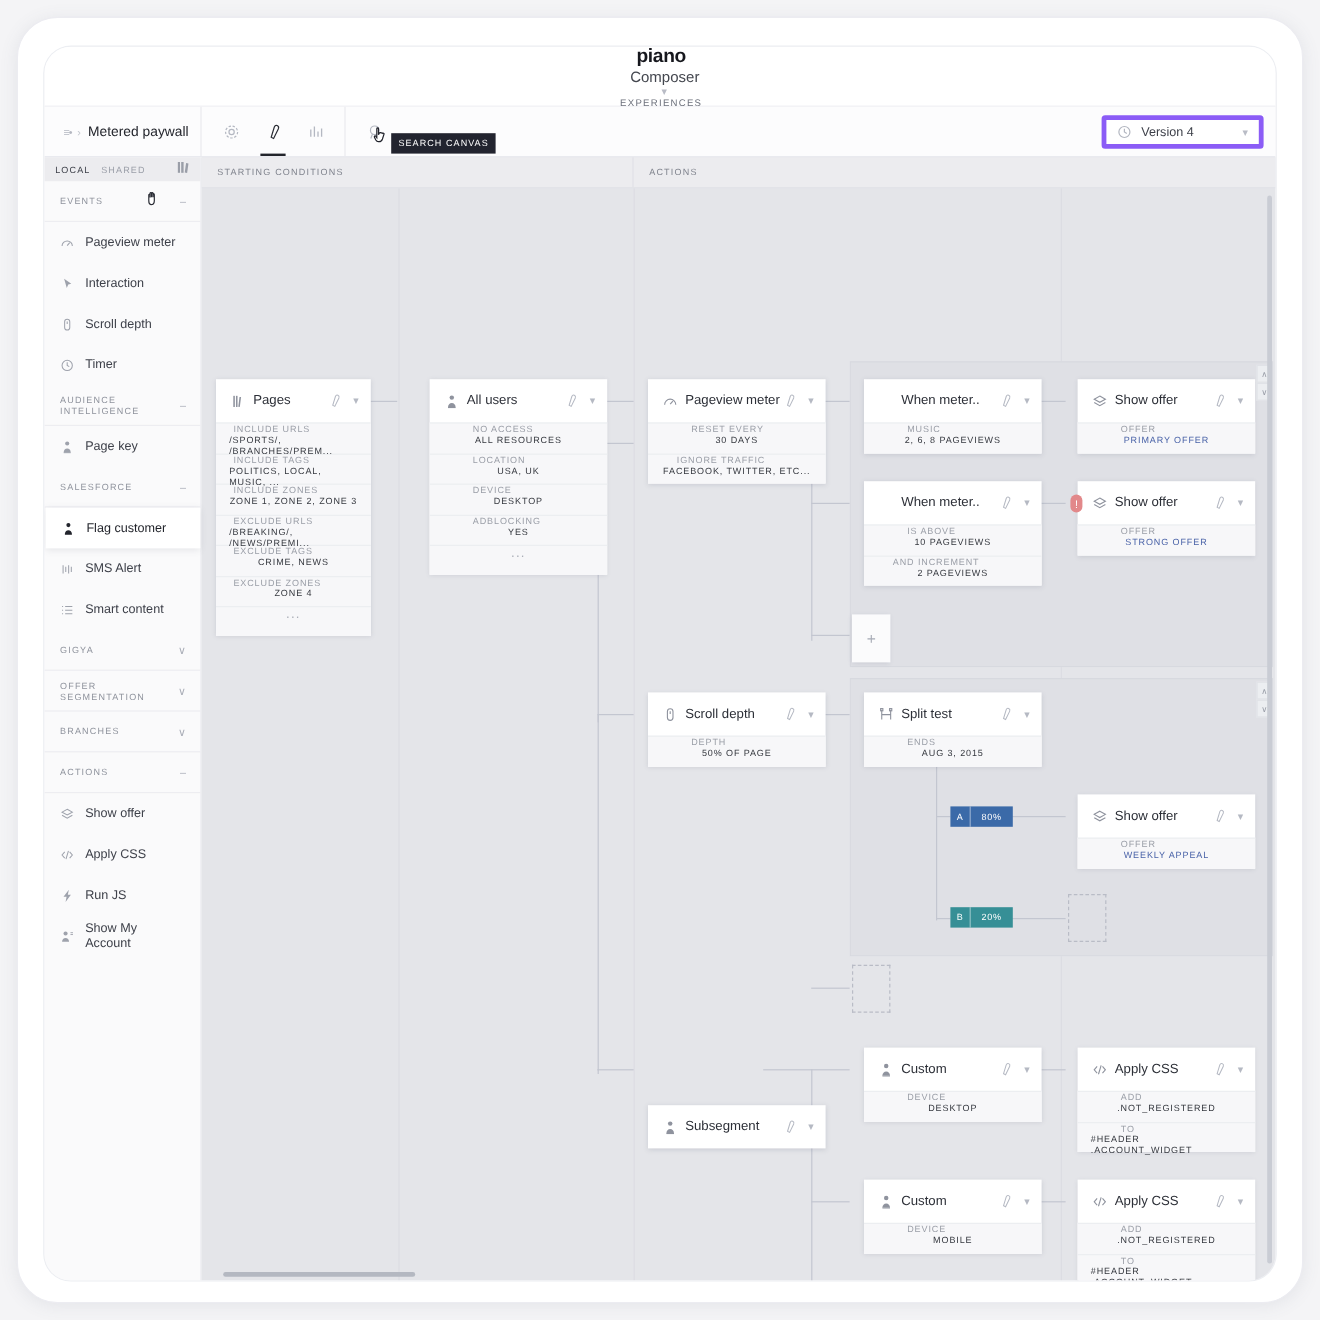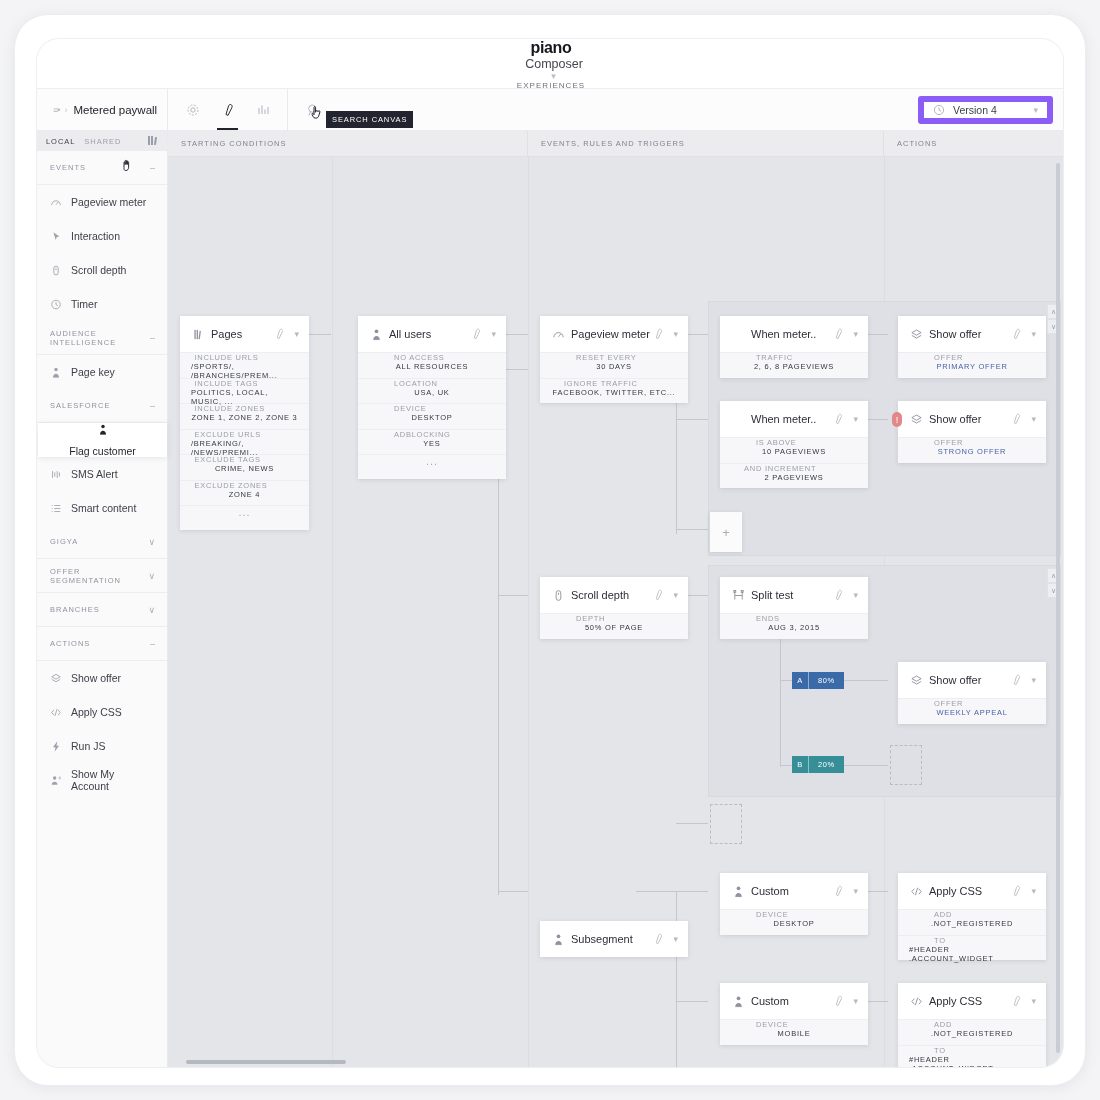--- a/index.html
+++ b/index.html
@@ -55,21 +55,21 @@
     justify-content:center; color:#b4b8c2; position:relative; }
   .tbtn.active{ color:#2b2d35; }
   .tbtn.active::after{ content:""; position:absolute; bottom:-12px; left:-2px;
     width:21px; height:2px; background:#22242b; }
   .searchcell{ display:flex; align-items:center; padding:0 16px; position:relative; }
   .tooltip{ position:absolute; left:38px; top:22px; background:#22242f; color:#fff;
     font-size:7.5px; letter-spacing:.9px; padding:4px 6px; white-space:nowrap; }
   .cursor-hand{ position:absolute; left:23px; top:16px; width:14px; height:17px;
     color:#20222b; }
   .verbox{ position:absolute; right:10px; top:7px; width:135px; height:28px;
-    background:#fff; border:6px solid #8b5cf6; border-radius:3px; display:flex;
+    background:#fff; border:4px solid #8b5cf6; border-radius:3px; display:flex;
     align-items:center; padding:0 9px; gap:8px; }
   .verbox .t{ font-size:10.5px; color:#3c3f48; flex:1; }
 
   
   .body{ display:flex; height:936px; }
 
   
   .sidebar{ width:131px; background:#fafafb; border-right:1px solid #e9eaef;
     position:relative; }
   .sidehead{ height:20px; background:#ececef; display:flex; align-items:center;
@@ -80,21 +80,21 @@
   .sh-ic{ color:#9a9ea8; font-size:10px; }
   .grp{ height:34px; display:flex; align-items:center; padding:0 12px 0 13px;
     border-bottom:1px solid #ededf1; }
   .grp .lbl{ flex:1; font-size:7.5px; letter-spacing:1.0px; color:#8f939d; }
   .grp .ch{ color:#a9adb7; font-size:9px; }
   .item{ height:34px; display:flex; align-items:center; padding:0 13px; gap:9px; }
   .item .ic{ width:12px; color:#9ea2ac; display:flex; align-items:center;
     justify-content:center; }
   .item .tx{ font-size:10.5px; color:#3e414a; }
   .item.hover{ background:#fff; box-shadow:0 1px 6px rgba(80,84,100,.13);
-    position:relative; z-index:5; margin-left:1px; width:129px;flex-direction:column; }
+    position:relative; z-index:5; margin-left:1px; width:129px; }
   .item.hover .ic{ color:#23252d; }
   .item.hover .tx{ color:#1f2128; }
   .cursor-grab{ position:absolute; left:85px; top:27px; color:#2a2c35; }
 
   
   .canvas{ flex:1; position:relative; background:#e4e5e9; overflow:hidden; }
   .colhead{ height:26px; background:#ececef; display:flex;
     border-bottom:1px solid #dfe0e6; }
   .colhead .c{ font-size:7.5px; letter-spacing:1.0px; color:#80848e;
     padding:8px 0 0 13px; border-right:1px solid #dfe0e6; }
@@ -382,21 +382,20 @@
       <span class="cursor-grab">
         <svg width="12" height="14" viewBox="0 0 12 14" fill="#fff" stroke="#2a2c35" stroke-width="1">
           <path d="M2 7V4.4c0-.7 1.1-.7 1.1 0V6.6V3c0-.8 1.2-.8 1.2 0v3.4V3.2c0-.8 1.2-.8 1.2 0v3.2V4.2c0-.8 1.1-.8 1.1 0v5c0 2-1 3.3-2.8 3.3S2 11.4 2 9.6V7z"></path>
         </svg>
       </span>
     </div>
 
     <div class="canvas">
       <div class="colhead">
         <div class="c" style="width:360px">STARTING CONDITIONS</div>
-        <div class="c" style="width:356px">EVENTS, RULES AND TRIGGERS</div>
         <div class="c" style="width:179px;border-right:none">ACTIONS</div>
       </div>
 
       <div class="lane" style="left:164px"></div>
       <div class="lane" style="left:360px"></div>
       <div class="lane" style="left:716px"></div>
 
       <div class="grpbox" style="left:540px;top:170px;width:353px;height:255px"></div>
       <div class="grpbox" style="left:540px;top:434px;width:353px;height:232px"></div>
 
@@ -544,21 +543,21 @@
                 <span class="t">When meter..</span>
                 <span class="pen">
                   <svg width="12" height="12" viewBox="0 0 14 14" fill="none" stroke="currentColor" stroke-width="1">
                     <path d="M10 1.6c1 .5 1.4 1.6 1 2.6l-4 8.2-2-1 2.6-8.6c.4-1 1.4-1.6 2.4-1.2z"></path>
                   </svg>
                 </span>
                 <span class="cv">▾</span>
               </div>
               <div class="rows">
                 <div class="row">
-                  <span class="k">TRAFFIC</span>
+                  <span class="k">MUSIC</span>
                   <span class="v">2, 6, 8 PAGEVIEWS</span>
                 </div>
               </div>
             </div>
             <div class="card" style="left: 552px; top: 270px; width: 148px;">
               <div class="hd">
                 <span class="ic"></span>
                 <span class="t">When meter..</span>
                 <span class="pen">
                   <svg width="12" height="12" viewBox="0 0 14 14" fill="none" stroke="currentColor" stroke-width="1">

